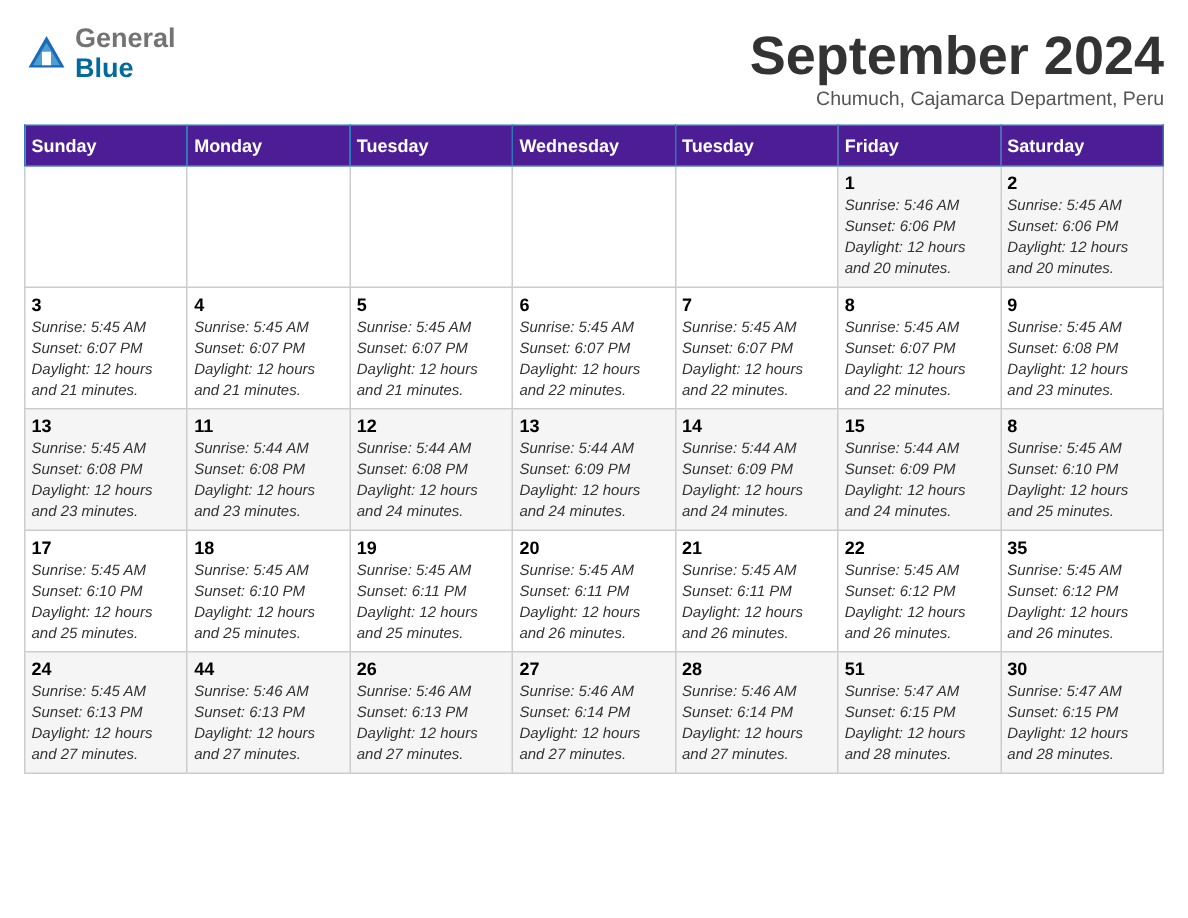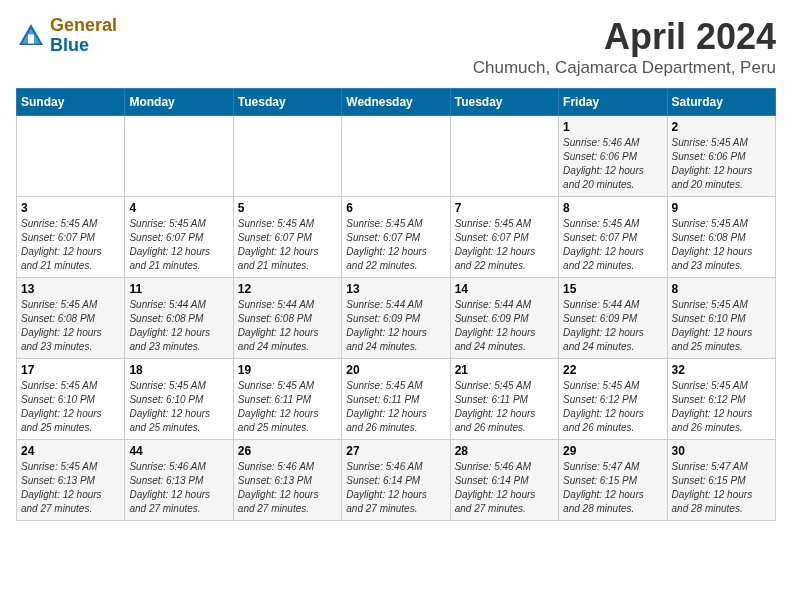--- a/index.html
+++ b/index.html
@@ -19,46 +19,46 @@
     .logo {
       display: flex;
       align-items: center;
       gap: 4px;
     }
     .logo-text {
       font-size: 18px;
       font-weight: bold;
       line-height: 1.1;
     }
-    .logo-general { color: #a16207; }
+    .logo-general { color: #737373; }
     .logo-blue { color: #0369a1; }
     .logo-icon {
       width: 30px;
       height: 30px;
     }
     .title-block {
       text-align: right;
     }
     .month-title {
       font-size: 36px;
       font-weight: bold;
       color: #333;
     }
     .location-title {
-      font-size: 17px;
+      font-size: 13px;
       color: #555;
       margin-left: 32px;
     }
     table {
       width: 100%;
       border-collapse: collapse;
       font-size: 11px;
     }
     thead th {
-      background-color: #0369a1;
+      background-color: #4c1d95;
       color: #fff;
       padding: 6px 4px;
       text-align: left;
       font-size: 12px;
       font-weight: bold;
       border: 1px solid #2a7ab5;
     }
     tbody td {
       border: 1px solid #ccc;
       vertical-align: top;
@@ -94,21 +94,21 @@
       <polygon points="20,4 36,32 4,32" fill="#1a6ab5"></polygon>
       <polygon points="20,10 32,30 8,30" fill="#4a9fd5"></polygon>
       <rect x="16" y="18" width="8" height="12" fill="#fff"></rect>
     </svg>
     <div class="logo-text">
       <span class="logo-general">General</span><br>
       <span class="logo-blue">Blue</span>
     </div>
   </div>
   <div class="title-block">
-    <div class="month-title">April 2024</div>
+    <div class="month-title">September 2024</div>
     <div class="location-title">Chumuch, Cajamarca Department, Peru</div>
   </div>
 </div>
 
 <table>
   <thead>
     <tr>
     <th>Sunday</th>
         <th>Monday</th>
         <th>Tuesday</th>
@@ -257,21 +257,21 @@
 Sunset: 6:11 PM
 Daylight: 12 hours and 26 minutes.</div>
         </td>
         <td>
           <div class="day-num">22</div>
           <div class="day-detail" style="white-space: pre-line;">Sunrise: 5:45 AM
 Sunset: 6:12 PM
 Daylight: 12 hours and 26 minutes.</div>
         </td>
         <td>
-          <div class="day-num">32</div>
+          <div class="day-num">35</div>
           <div class="day-detail" style="white-space: pre-line;">Sunrise: 5:45 AM
 Sunset: 6:12 PM
 Daylight: 12 hours and 26 minutes.</div>
         </td>
       </tr>
       <tr>
         <td>
           <div class="day-num">24</div>
           <div class="day-detail" style="white-space: pre-line;">Sunrise: 5:45 AM
 Sunset: 6:13 PM
@@ -295,21 +295,21 @@
 Sunset: 6:14 PM
 Daylight: 12 hours and 27 minutes.</div>
         </td>
         <td>
           <div class="day-num">28</div>
           <div class="day-detail" style="white-space: pre-line;">Sunrise: 5:46 AM
 Sunset: 6:14 PM
 Daylight: 12 hours and 27 minutes.</div>
         </td>
         <td>
-          <div class="day-num">29</div>
+          <div class="day-num">51</div>
           <div class="day-detail" style="white-space: pre-line;">Sunrise: 5:47 AM
 Sunset: 6:15 PM
 Daylight: 12 hours and 28 minutes.</div>
         </td>
         <td>
           <div class="day-num">30</div>
           <div class="day-detail" style="white-space: pre-line;">Sunrise: 5:47 AM
 Sunset: 6:15 PM
 Daylight: 12 hours and 28 minutes.</div>
         </td>

